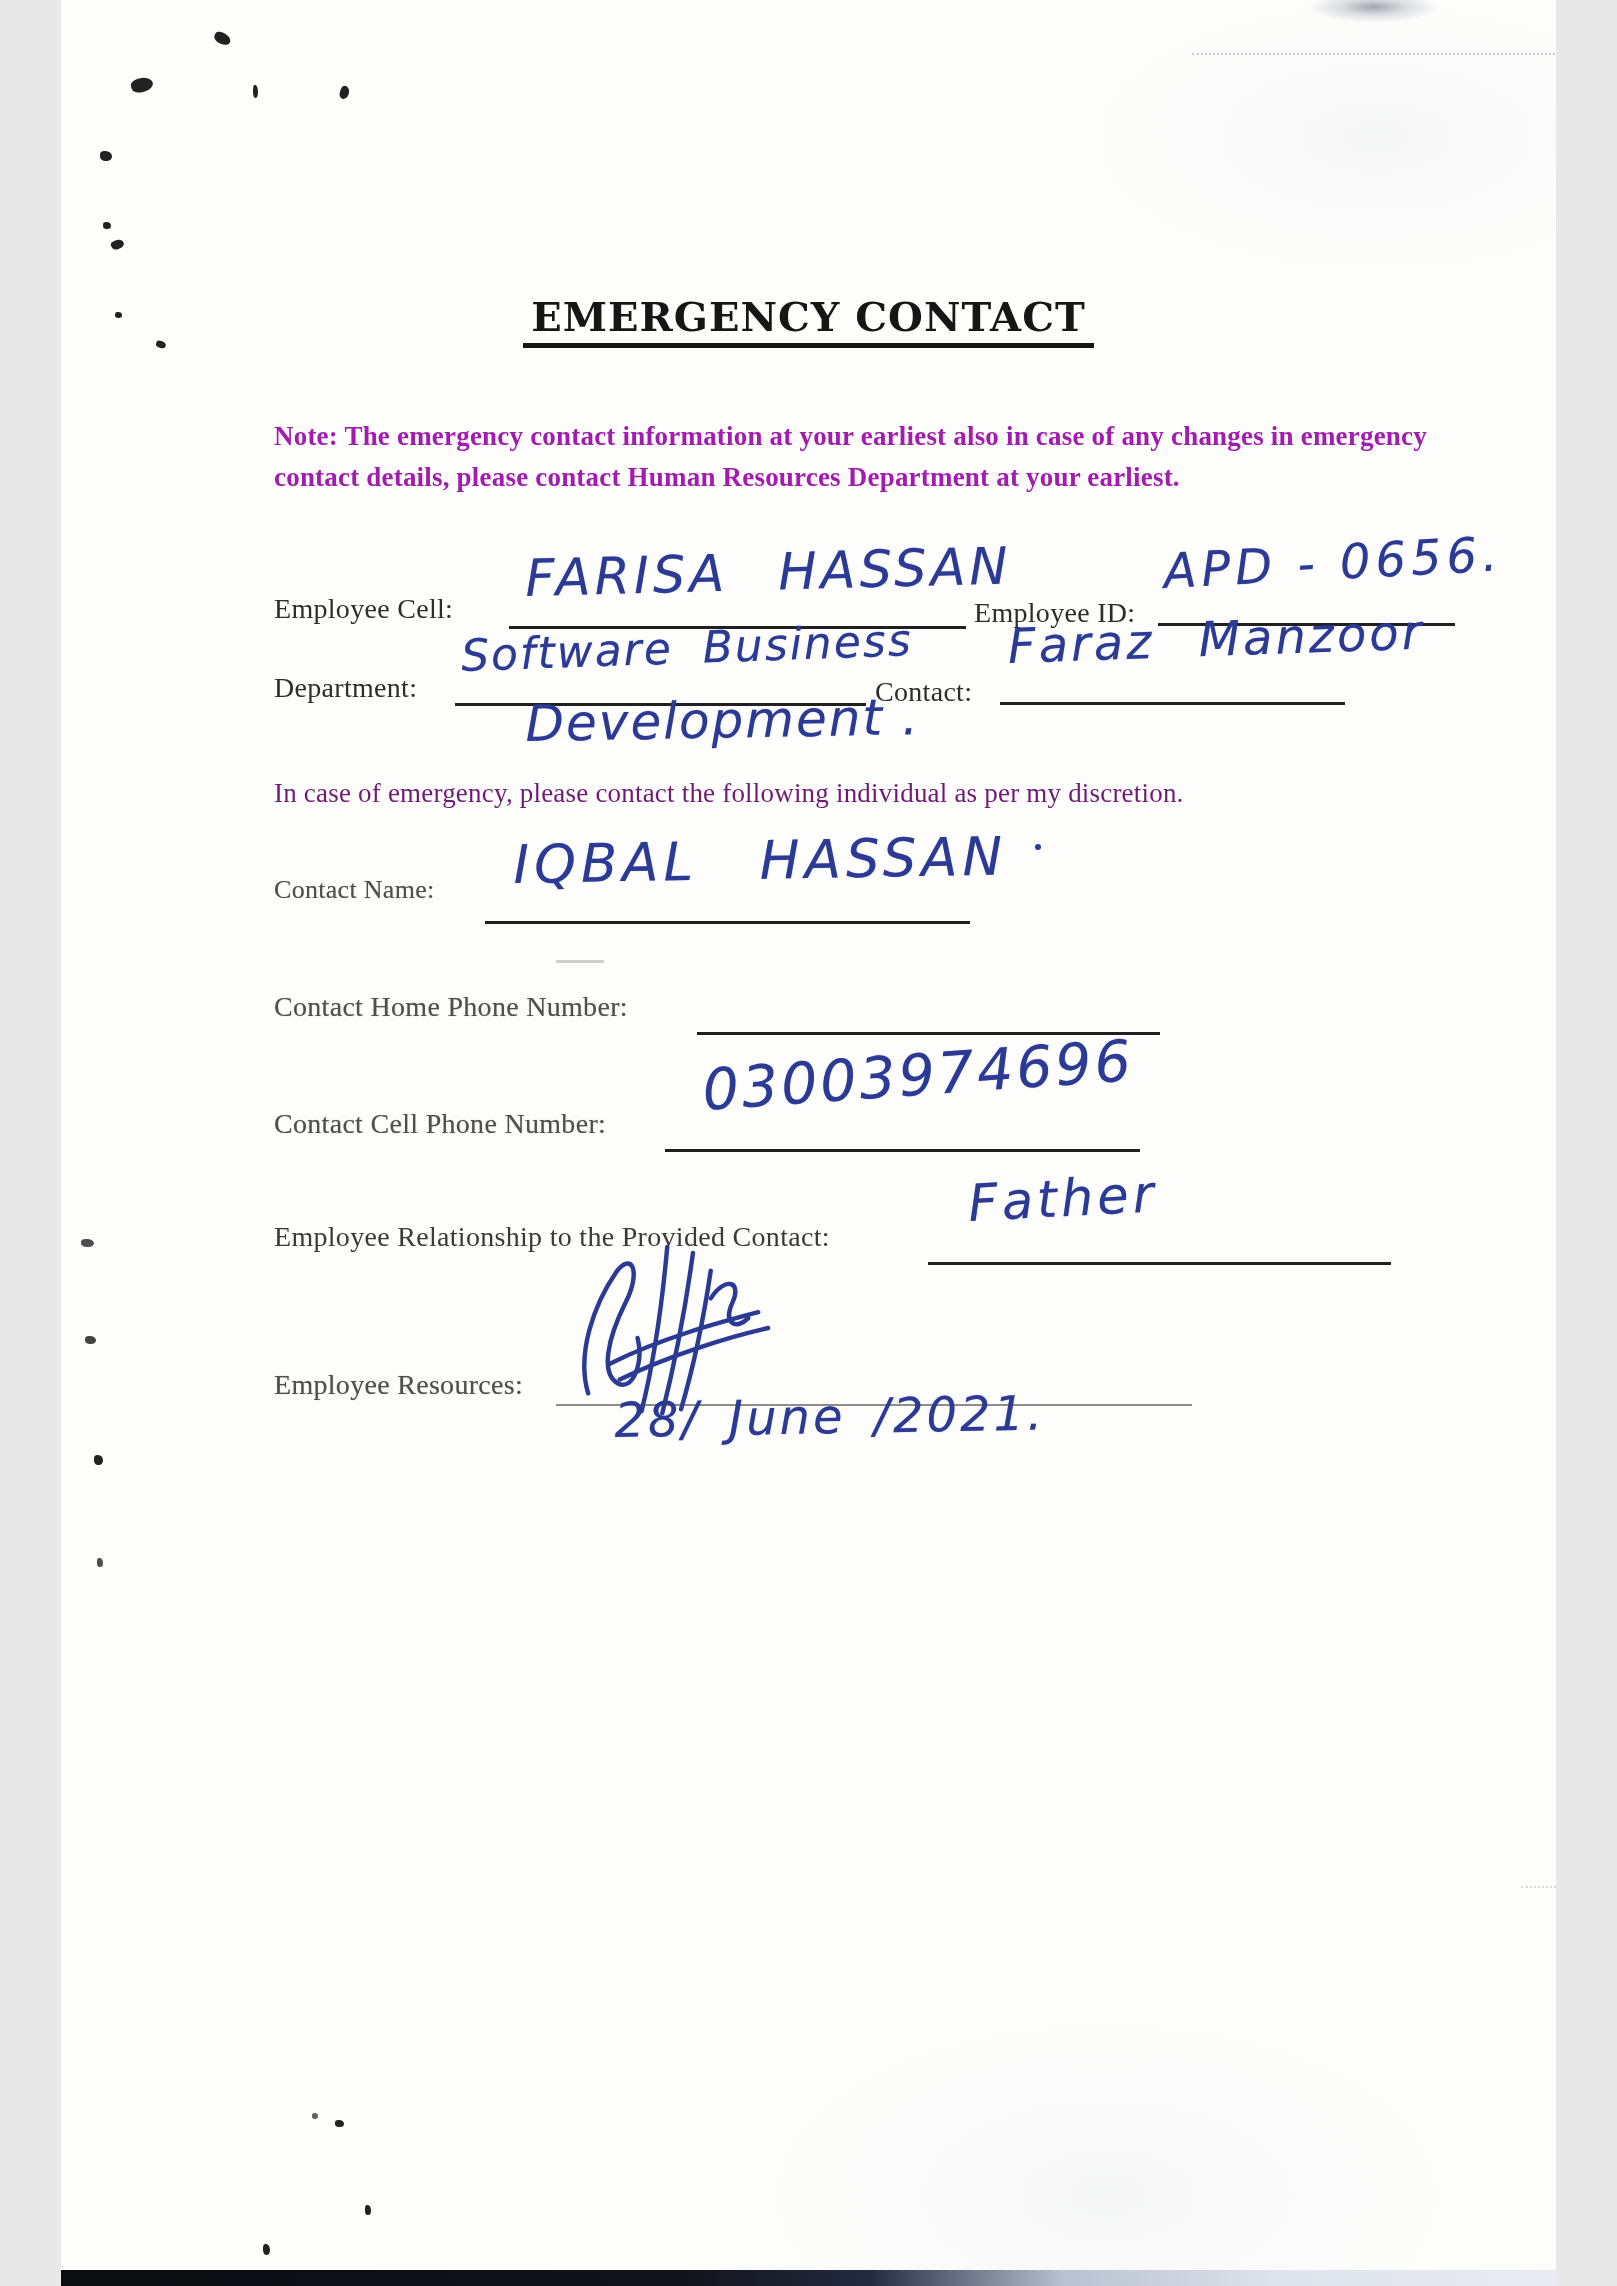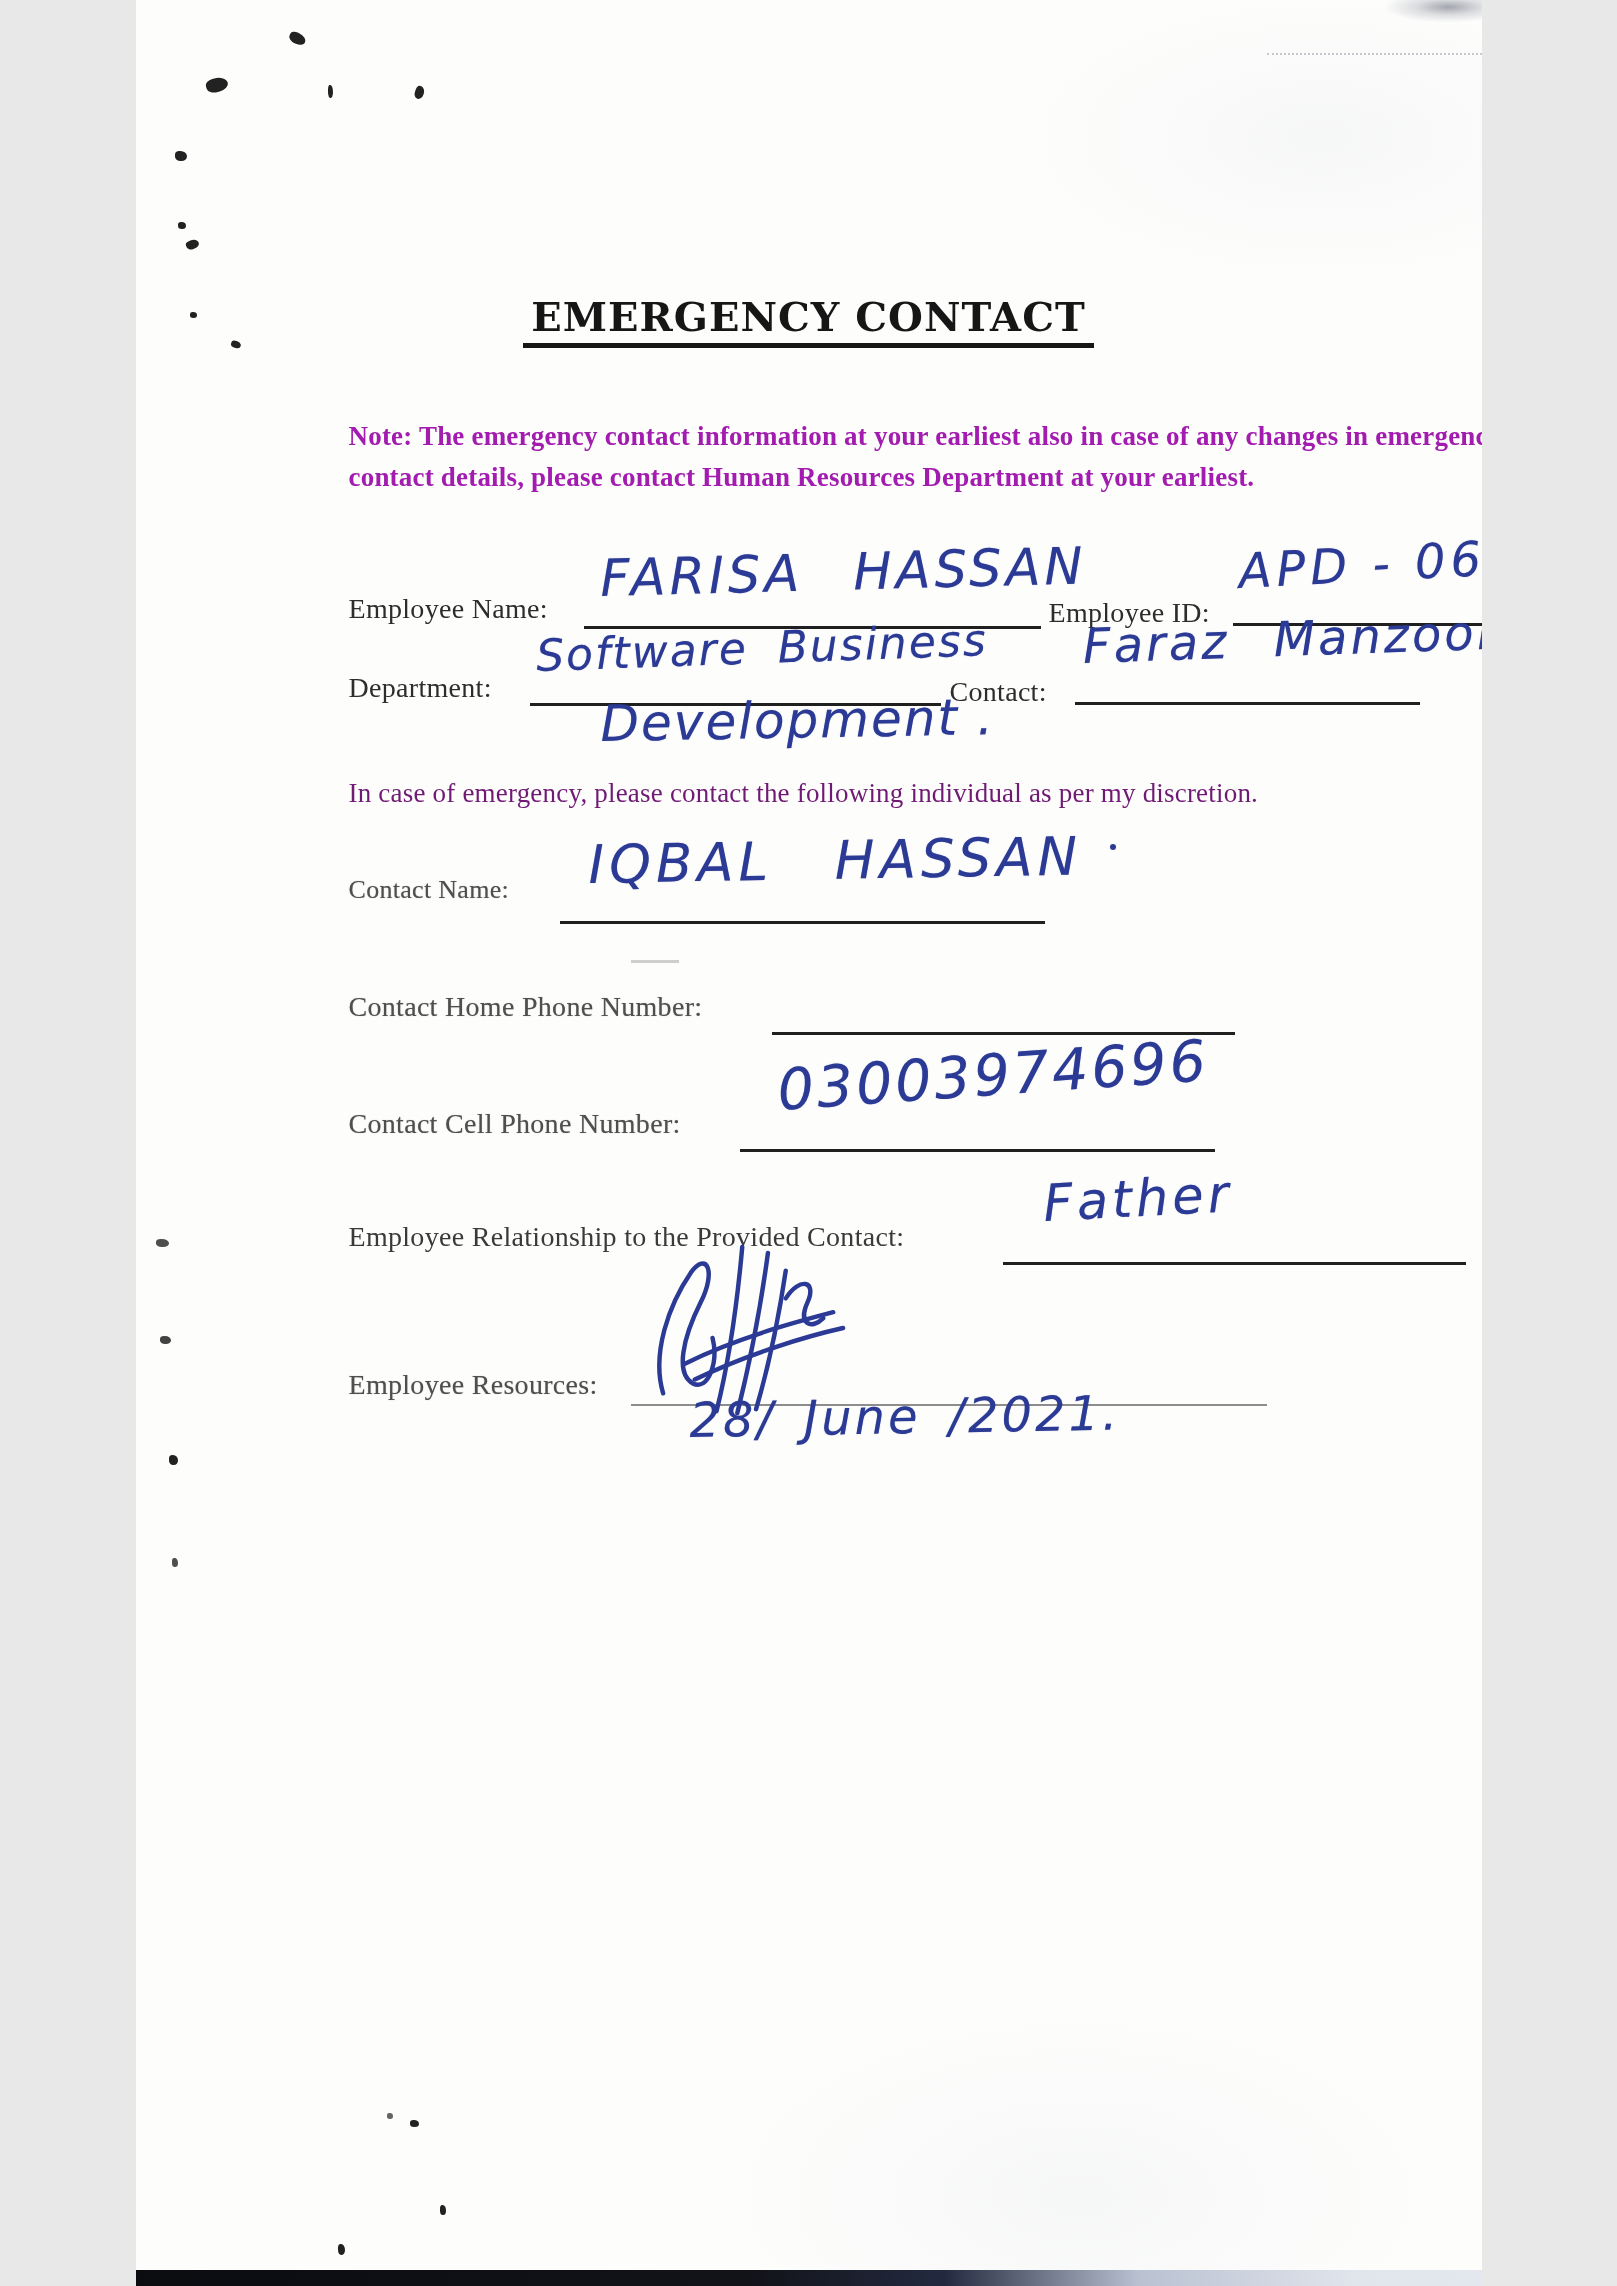--- a/index.html
+++ b/index.html
@@ -1,23 +1,24 @@
 <!DOCTYPE html>
 <html><head>
 <meta charset="utf-8">
 <style>
   html,body{margin:0;padding:0;background:#e8e8e8;}
   .page{
     position:relative;
-    width:1346px;height:2287px;
+    width:1479px;height:2287px;
     margin:0 auto;
     background:#fdfdfc;
     font-family:"Liberation Serif", serif;
     color:#1f1f1f;
     overflow:hidden;
+    padding-left:16px;
   }
   
   .page::before{
     content:"";position:absolute;inset:0;pointer-events:none;
     background:
       radial-gradient(416px 198px at 88% 6%, rgba(120,130,160,0.05), transparent 70%),
       radial-gradient(495px 257px at 70% 96%, rgba(120,130,160,0.05), transparent 70%);
   }
   .title-wrap{position:absolute;top:293px;left:0;width:100%;text-align:center;}
   .title{
@@ -90,21 +91,21 @@
   <div class="dotted-line" style="left:1131px;top:53px;width:391px;"></div>
   <div class="dotted-line" style="left:1460px;top:1886px;width:119px;opacity:0.4;"></div>
   <div class="bottom-band"></div>
 
   <div class="title-wrap">
     <span class="title">EMERGENCY CONTACT</span>
   </div>
 
   <div class="note">Note: The emergency contact information at your earliest also in case of any changes in emergency contact details, please contact Human Resources Department at your earliest.</div>
 
-  <span class="lbl" style="left:213px;top:593px;">Employee Name:</span>
+  <span class="lbl" style="left:213px;top:593px;">Employee Cell:</span>
   <div class="uline" style="left:448px;top:582px;width:457px;height:44px;"></div>
   <span class="hw" style="left:465px;top:549px;font-size:51px;letter-spacing:4px;word-spacing:30px;transform:rotate(-1.5deg);">FARISA HASSAN</span>
 
   <span class="lbl" style="left:913px;top:597px;">Employee ID:</span>
   <div class="uline" style="left:1097px;top:579px;width:297px;height:44px;"></div>
   <span class="hw" style="left:1104px;top:543px;font-size:48px;letter-spacing:5px;transform:rotate(-3deg);">APD - 0656.</span>
 
   <span class="lbl" style="left:213px;top:672px;">Department:</span>
   <div class="uline" style="left:394px;top:659px;width:411px;height:44px;"></div>
   <span class="hw" style="left:401px;top:630px;font-size:44px;letter-spacing:2px;word-spacing:14px;transform:rotate(-2deg);">Software Business</span>

